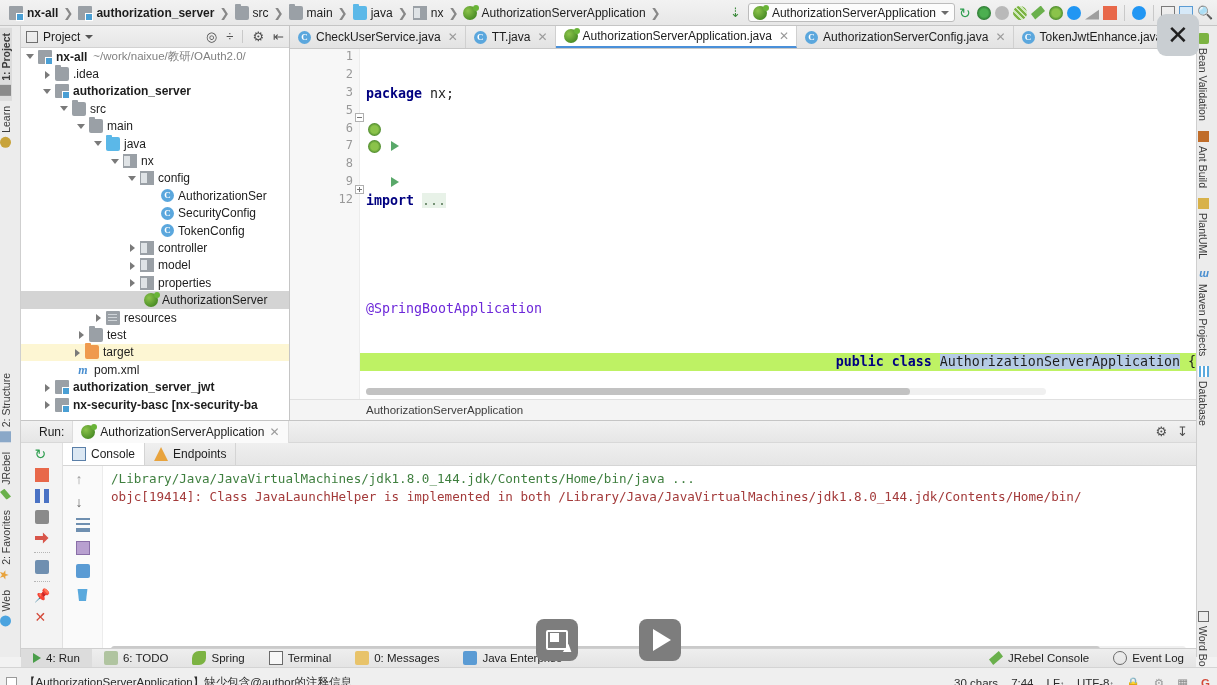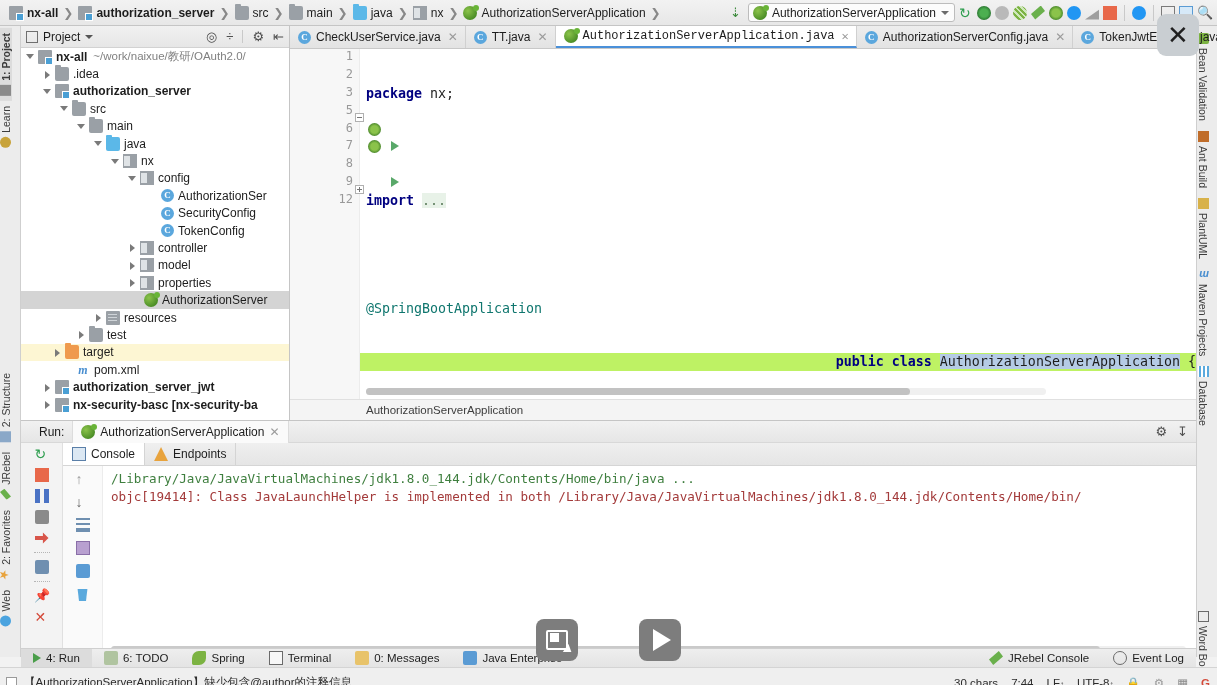--- a/index.html
+++ b/index.html
@@ -85,37 +85,37 @@
   .row .lbl { margin-left:4px; }
   .row .lbl.b { font-weight:bold; }
   .row .path { color:#808080; margin-left:6px; font-size:11.5px; }
 
   
   .editor { position:absolute; left:290px; top:26px; right:21px; height:394px; background:#fff; }
   .tabs { height:23px; background:linear-gradient(#eeeeee,#e3e3e3);
     border-bottom:1px solid #c8c8c8; display:flex; align-items:stretch; }
   .tab { display:flex; align-items:center; gap:5px; padding:0 7px 0 8px; font-size:12px;
     border-right:1px solid #d0d0d0; color:#1d1d1d; }
-  .tab.active { background:#fff; border-bottom:2px solid #4a90d9;font-family:Liberation Mono, monospace; }
+  .tab.active { background:#fff; border-bottom:2px solid #4a90d9; }
   .tab .x { color:#9a9a9a; font-size:12px; margin-left:2px; }
   .codewrap { position:absolute; top:23px; left:0; right:0; bottom:0; background:#fff; }
   .gutter { position:absolute; left:0; top:0; width:70px; height:100%;
     background:#f7f7f7; border-right:1px solid #ececec; }
   .gline { height:17.9px; text-align:right; padding-right:6px; font-size:12px; color:#999;
     font-family:"DejaVu Sans Mono", monospace; position:relative; }
   .gmark { position:absolute; right:-22px; top:2px; width:13px; height:13px; }
   .grun { position:absolute; right:-40px; top:3px; width:0;height:0;
     border-left:8px solid #59a869; border-top:5px solid transparent; border-bottom:5px solid transparent;}
   .code { position:absolute; left:70px; top:0; right:0; bottom:0;
     font-family:"DejaVu Sans Mono", monospace; font-size:13.3px; line-height:17.9px;
     white-space:pre; overflow:hidden; }
   .cl { height:17.9px; padding-left:6px; }
   .cl.cur { background:#bef264;text-align:right; }
   .kw { color:#000080; font-weight:bold; }
-  .ann { color:#0f766e; }
+  .ann { color:#6d28d9; }
   .fold { background:#e8f2e8; color:#5f7f5f; }
   .selword { background:#b5cbe5; }
   .foldbox { position:absolute; width:9px;height:9px;border:1px solid #b0b0b0;background:#fff;}
   .foldbox:after{content:"";position:absolute;left:1px;top:3px;width:5px;height:1px;background:#777;}
   .foldbox.plus:before{content:"";position:absolute;left:3px;top:1px;width:1px;height:5px;background:#777;}
   .hscroll { position:absolute; left:76px; right:150px; bottom:25px; height:7px;
     background:#f0f0f0; border-radius:4px; }
   .hscroll > i { display:block; height:7px; width:80%; background:#c2c2c2; border-radius:4px; }
   .edfoot { position:absolute; left:0; right:0; bottom:0; height:21px;
     background:#f4f4f4; border-top:1px solid #e0e0e0; display:flex; align-items:center;
@@ -410,21 +410,21 @@
         <span class="ic srcfolder"></span>
         <span class="lbl">resources</span>
       </div>
 
       <div class="row" style="padding-left:55px;">
         <span class="arrow r"></span>
         <span class="ic folder"></span>
         <span class="lbl">test</span>
       </div>
 
-      <div class="row hl" style="padding-left:31px;">
+      <div class="row hl" style="padding-left:51px;">
         <span class="arrow r"></span>
         <span class="ic folder orange"></span>
         <span class="lbl">target</span>
       </div>
 
       <div class="row" style="padding-left:55px;">
         <span class="ic maven">m</span>
         <span class="lbl">pom.xml</span>
       </div>
 

